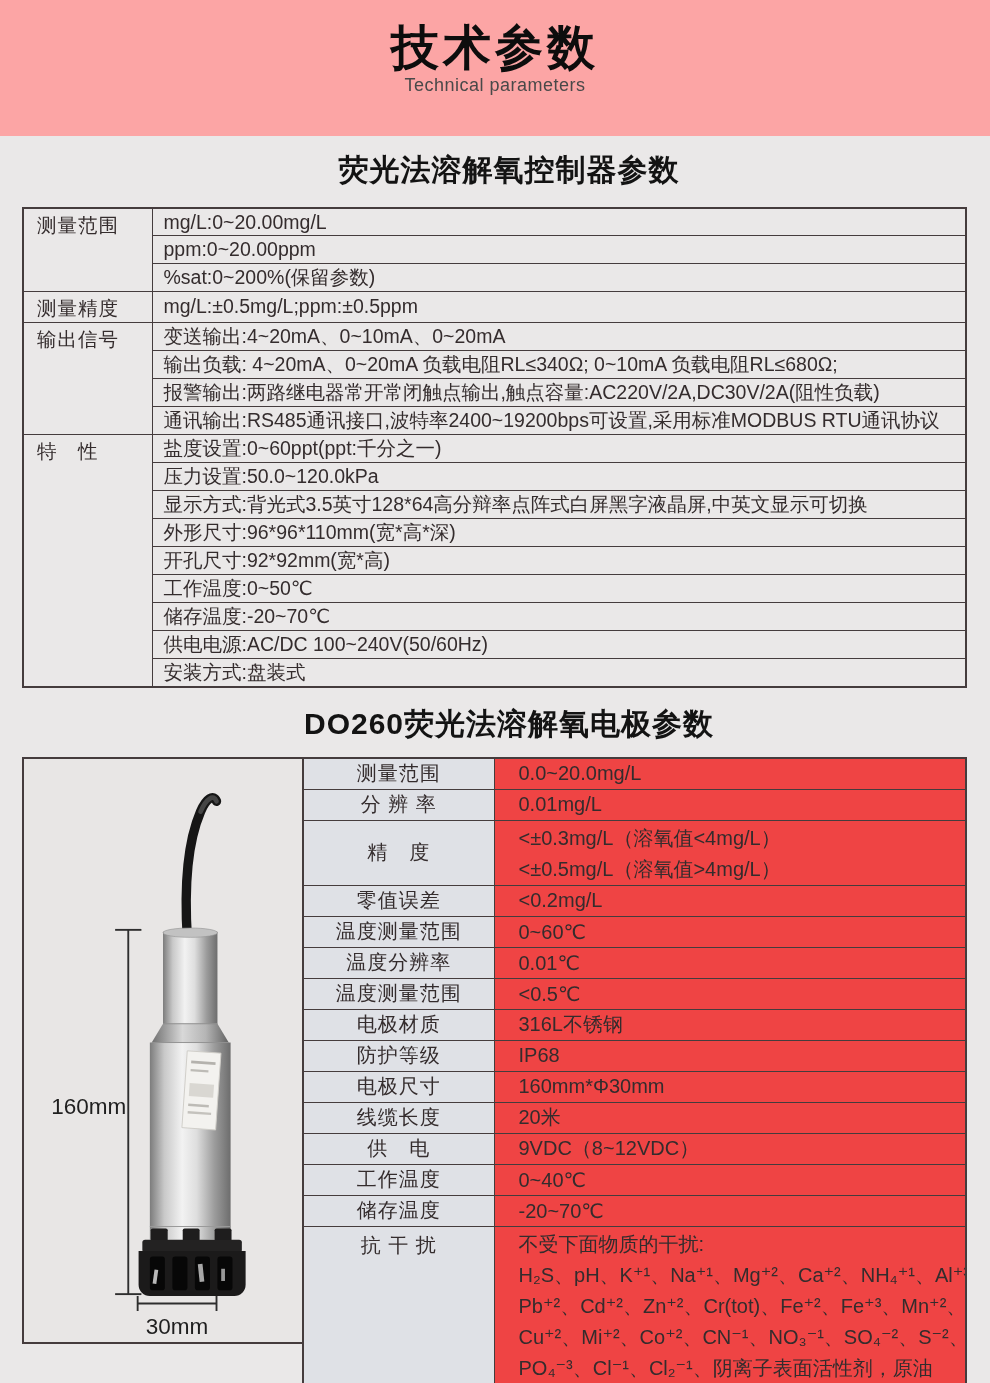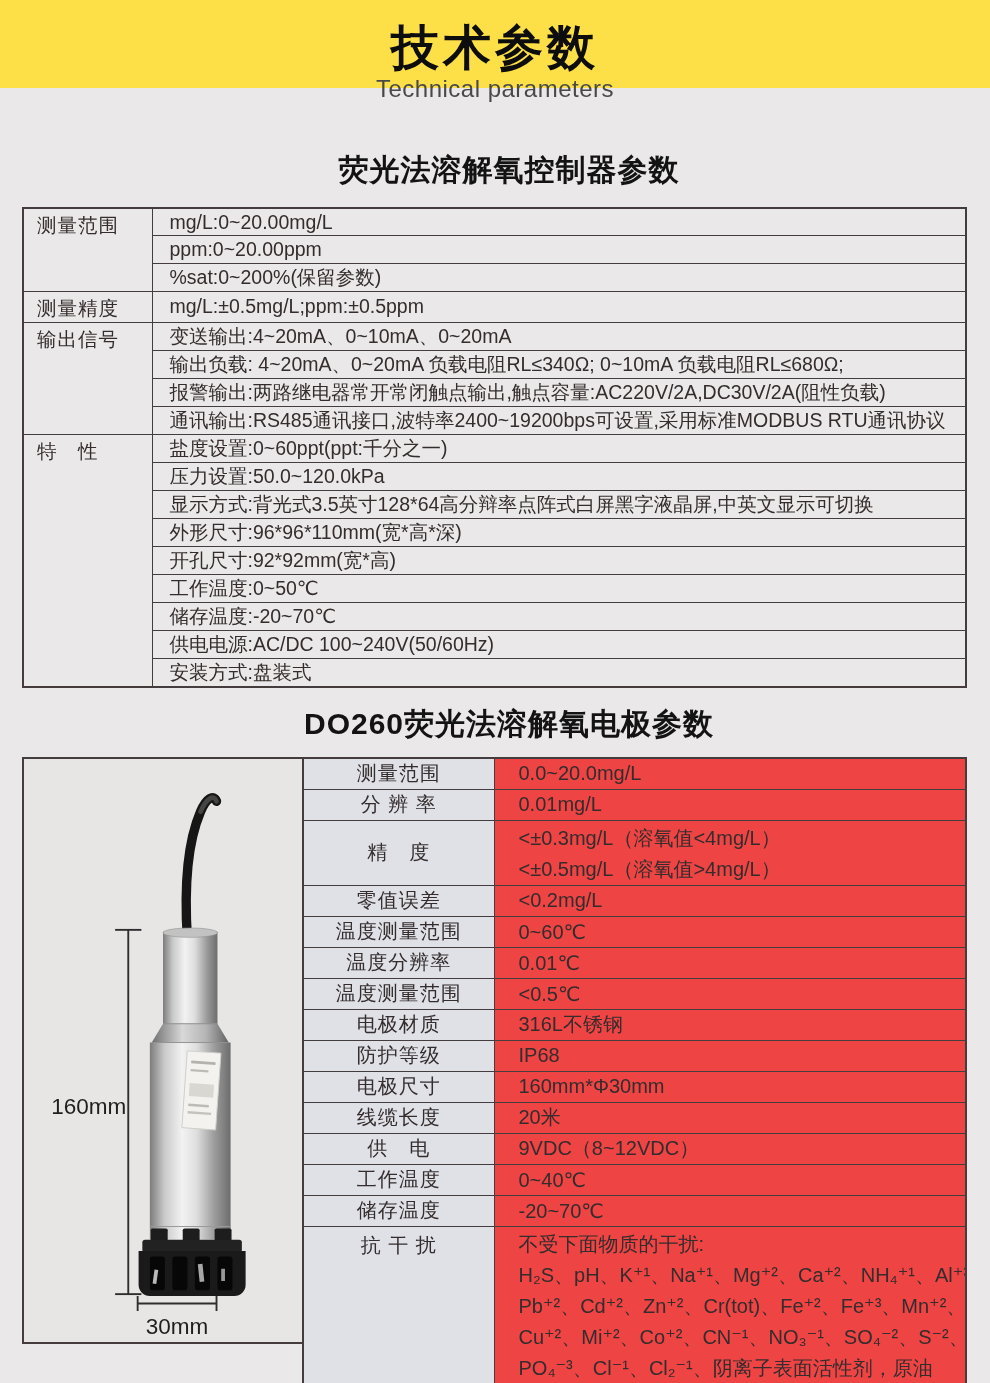--- a/index.html
+++ b/index.html
@@ -4,46 +4,46 @@
 <style>
   * { margin:0; padding:0; box-sizing:border-box; }
   html,body { background:#c9c9c9; }
   .page {
     position:relative; width:990px; height:1383px; margin:0 auto;
     background:#eae8e8; overflow:hidden;
     font-family:"Liberation Sans","DejaVu Sans",sans-serif;
     color:#342c2d;
   }
   .header {
-    position:absolute; top:0; left:0; width:990px; height:88px;
-    background:#fde047; text-align:center;
+    position:absolute; top:0; left:0; width:990px; height:136px;
+    background:#fca5a5; text-align:center;
   }
   .header .main-title {
     padding-top:20px; font-size:48px; font-weight:bold;
     letter-spacing:4px; color:#0d0d0d; line-height:1.15;
   }
-  .header .sub-title { font-size:24px; color:#494949; letter-spacing:.5px; }
+  .header .sub-title { font-size:18px; color:#494949; letter-spacing:.5px; }
   .sec-title {
     position:absolute; left:14px; width:990px; text-align:center;
     font-size:30px; font-weight:bold; color:#131313; letter-spacing:1px;
   }
   #sec1-title { top:150px; }
   #sec2-title { top:704px; }
 
   table { border-collapse:collapse; table-layout:fixed; }
 
   
   .t1 { position:absolute; left:22px; top:207px; width:945px; border:2px solid #453c3d; }
   .t1 td {
     border:1px solid #453c3d; font-size:19.5px; white-space:nowrap;
     overflow:hidden; color:#342c2d;
   }
   .t1 tr { height:27.5px; }
   .t1 .lbl { width:129px; padding-left:13px; vertical-align:top; padding-top:3px; letter-spacing:1px; }
-  .t1 .val { padding-left:17px; }
+  .t1 .val { padding-left:11px; }
 
   
   .imgbox {
     position:absolute; left:22px; top:757px; width:282px; height:587px;
     border:2px solid #453c3d; background:#e8e6e5;
   }
   .imgbox svg { display:block; width:100%; height:100%; }
   .dim-text { font-size:24px; fill:#1f1f1f; font-family:"Liberation Sans","DejaVu Sans",sans-serif; }
 
   

